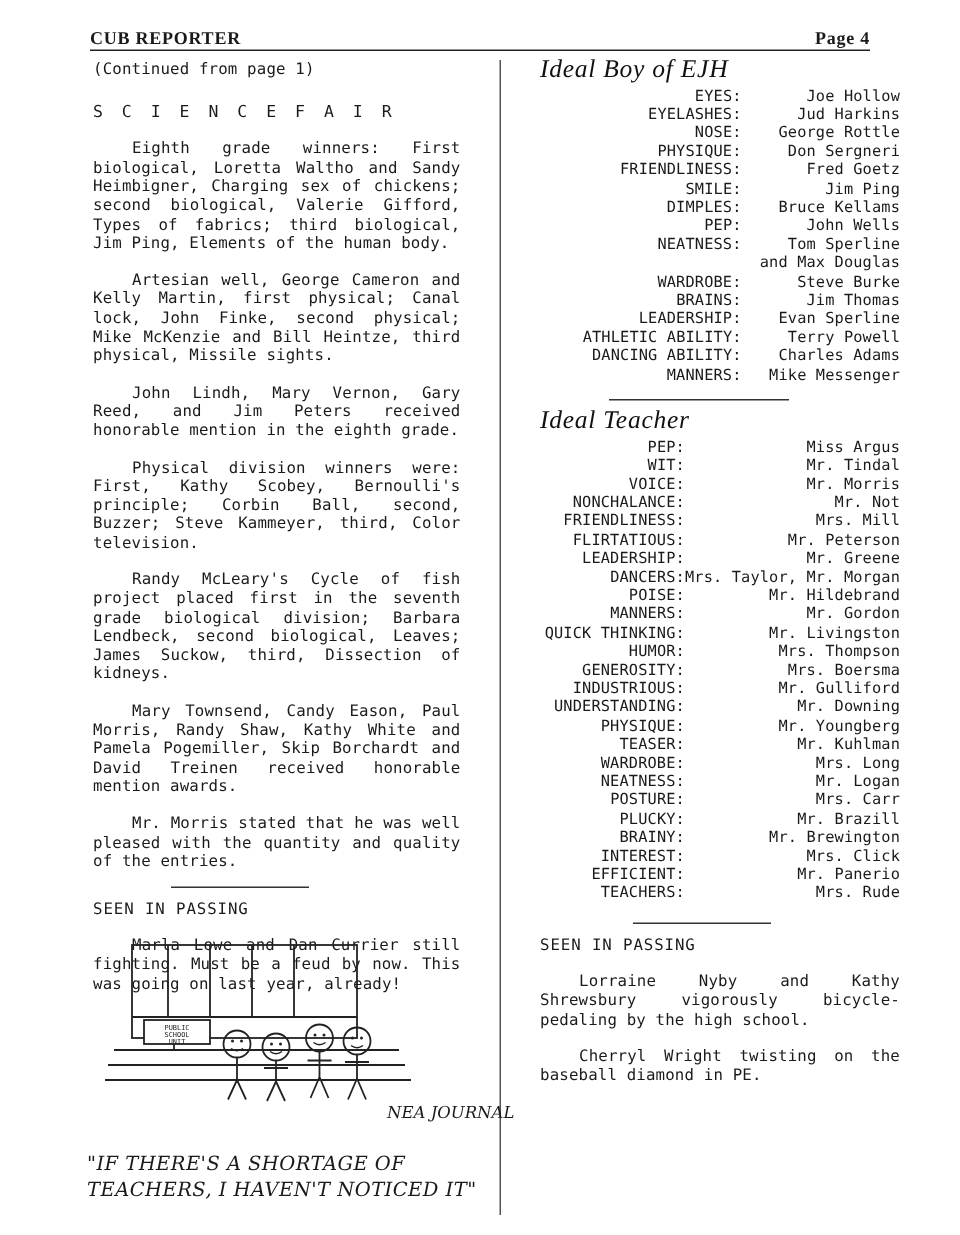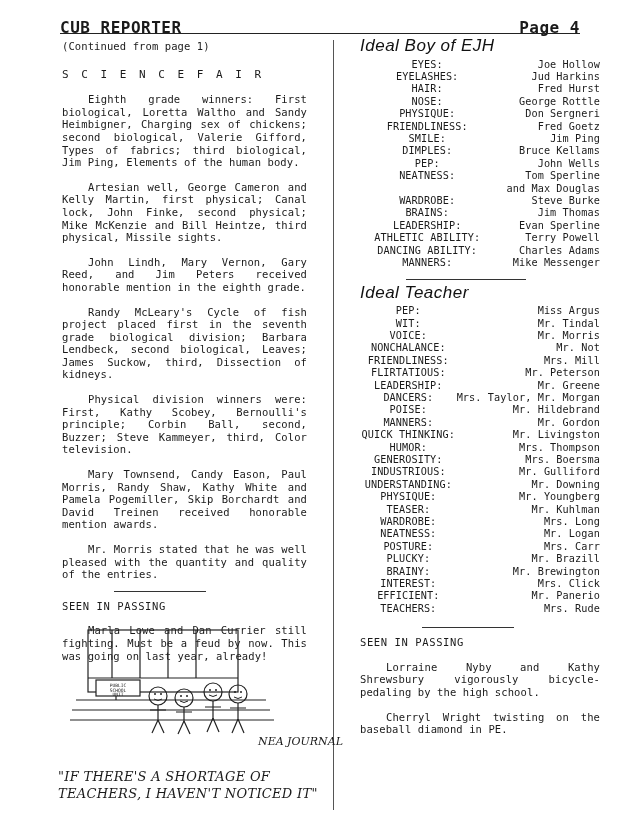--- a/index.html
+++ b/index.html
@@ -24,22 +24,23 @@
 
   
   .masthead {
     position: absolute;
     left: 60px;
     top: 18px;
     width: 520px;
     display: flex;
     justify-content: space-between;
     align-items: flex-end;
-    font-size: 16px;
+    font-size: 12px;
     letter-spacing: 0.5px;
+    font-family: Liberation Serif, serif;
   }
   .masthead .left { font-weight: bold; }
   .masthead .right { font-weight: bold; }
   .masthead-rule {
     position: absolute;
     left: 60px;
     top: 33px;
     width: 520px;
     border-top: 1.4px solid #222;
   }
@@ -94,21 +95,21 @@
     margin: 12px 0 8px 62px;
   }
 
   .sip-head {
     margin: 0 0 1px 0;
     letter-spacing: 0.6px;
   }
 
   
   .hand {
-    font-family: Liberation Sans, sans-serif;
+    font-family: Liberation Serif, serif;
     font-style: italic;
     font-size: 17px;
     letter-spacing: 0.5px;
     color: #111;
   }
   .hand-ideal-boy {
     margin: 0 0 6px 0;
   }
   .hand-ideal-teacher {
     margin: 0 0 6px 0;
@@ -119,21 +120,21 @@
     width: 100%;
     border-collapse: collapse;
     font-size: 10.2px;
     line-height: 12.4px;
   }
   table.listing td {
     padding: 0;
     vertical-align: top;
     white-space: nowrap;
   }
-  table.listing td.label { text-align: center; width: 56%; }
+  table.listing td.label { text-align: right; width: 56%; }
   table.listing td.value { text-align: right; width: 44%; }
 
   .rule-mid {
     width: 120px;
     border-top: 1.2px solid #333;
     margin: 9px 0 7px 46px;
   }
 
   
   .cartoon {
@@ -190,22 +191,22 @@
 
   <div class="vrule"></div>
 
   <div class="col col-left">
     <div class="cont-note">(Continued from page 1)</div>
     <div class="section-title">S C I E N C E    F A I R</div>
 
     <p class="para">Eighth grade winners: First biological, Loretta Waltho and Sandy Heimbigner, Charging sex of chickens; second biological, Valerie Gifford, Types of fabrics; third biological, Jim Ping, Elements of the human body.</p>
     <p class="para">Artesian well, George Cameron and Kelly Martin, first physical; Canal lock, John Finke, second physical; Mike McKenzie and Bill Heintze, third physical, Missile sights.</p>
     <p class="para">John Lindh, Mary Vernon, Gary Reed, and Jim Peters received honorable mention in the eighth grade.</p>
+    <p class="para">Physical division winners were: First, Kathy Scobey, Bernoulli's principle; Corbin Ball, second, Buzzer; Steve Kammeyer, third, Color television.</p>
     <p class="para">Randy McLeary's Cycle of fish project placed first in the seventh grade biological division; Barbara Lendbeck, second biological, Leaves; James Suckow, third, Dissection of kidneys.</p>
-    <p class="para">Physical division winners were: First, Kathy Scobey, Bernoulli's principle; Corbin Ball, second, Buzzer; Steve Kammeyer, third, Color television.</p>
     <p class="para">Mary Townsend, Candy Eason, Paul Morris, Randy Shaw, Kathy White and Pamela Pogemiller, Skip Borchardt and David Treinen received honorable mention awards.</p>
     <p class="para">Mr. Morris stated that he was well pleased with the quantity and quality of the entries.</p>
 
     <div class="rule-short"></div>
 
     <div class="sip-head">SEEN IN PASSING</div>
     <p class="para">Marla Lowe and Dan Currier still fighting. Must be a feud by now. This was going on last year, already!</p>
   </div>
 
   <div class="cartoon">
@@ -278,24 +279,20 @@
       <tbody>
         <tr>
             <td class="label">EYES:</td>
             <td class="value">Joe Hollow</td>
           </tr>
         <tr>
             <td class="label">EYELASHES:</td>
             <td class="value">Jud Harkins</td>
           </tr>
         <tr>
-            <td class="label">HAIR:</td>
-            <td class="value">Fred Hurst</td>
-          </tr>
-        <tr>
             <td class="label">NOSE:</td>
             <td class="value">George Rottle</td>
           </tr>
         <tr>
             <td class="label">PHYSIQUE:</td>
             <td class="value">Don Sergneri</td>
           </tr>
         <tr>
             <td class="label">FRIENDLINESS:</td>
             <td class="value">Fred Goetz</td>

